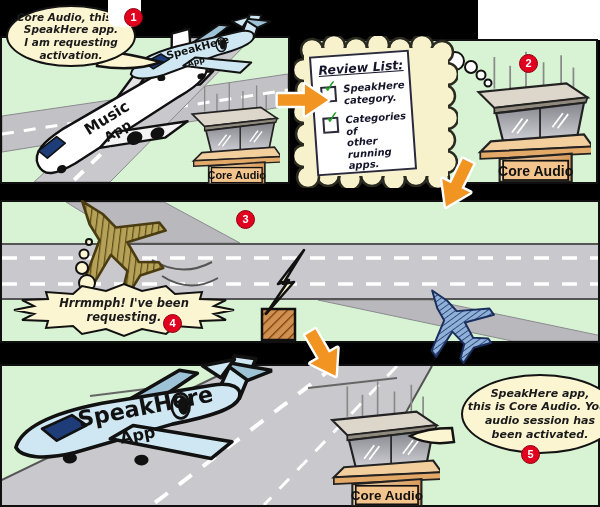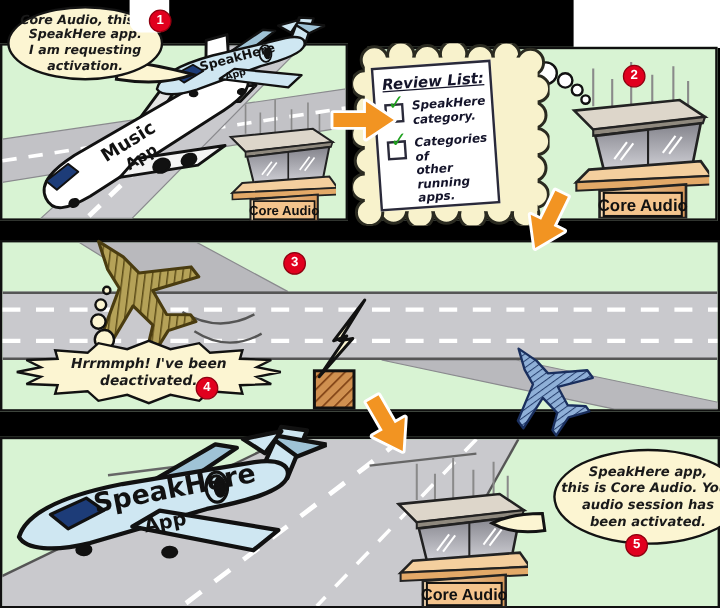--- a/index.html
+++ b/index.html
@@ -253,21 +253,21 @@
       <circle cx="21" cy="8" r="3"></circle>
         <circle cx="16" cy="20" r="4.5"></circle>
       <circle cx="14" cy="34" r="6"></circle>
         <circle cx="19" cy="49" r="8"></circle>
     </g>
   </svg>
 
   <svg width="225" height="56" style="position:absolute;left:12px;top:282px;z-index:30;">
     <polygon points="222,28 202,32 214,38 188,39 190,46 163,44 154,52 130,47 112,54 94,47 70,52 61,44 34,46 36,39 10,38 22,32 2,28 22,24 10,18 36,17 34,10 61,12 70,4 94,9 112,2 130,9 154,4 163,12 190,10 188,17 214,18 202,24" fill="#fcf5d2" stroke="#111" stroke-width="2" stroke-linejoin="miter"></polygon>
   </svg>
-  <div class="burst-text" style="left:24px;top:296px;width:200px;font-size:11.5px;">Hrrmmph! I've been deactivated.</div>
+  <div class="burst-text" style="left:24px;top:296px;width:200px;font-size:11.5px;">Hrrmmph! I've been requesting.</div>
   <span class="badge" style="left:163px;top:314px;">4</span>
 
   <svg width="37" height="35" style="position:absolute;left:260px;top:307px;z-index:26;">
     <rect x="2" y="2" width="33" height="31" fill="url(#hatchSquare)" stroke="#111" stroke-width="2.5"></rect>
   </svg>
 
   <svg width="60" height="70" style="position:absolute;left:256px;top:248px;z-index:29;">
     <path d="M48,2 L22,36 L33,32 L10,66 L38,34 L27,36 Z" fill="#fcf5d2" stroke="#111" stroke-width="2.5" stroke-linejoin="round"></path>
   </svg>
   <span class="badge" style="left:236px;top:210px;">3</span>

